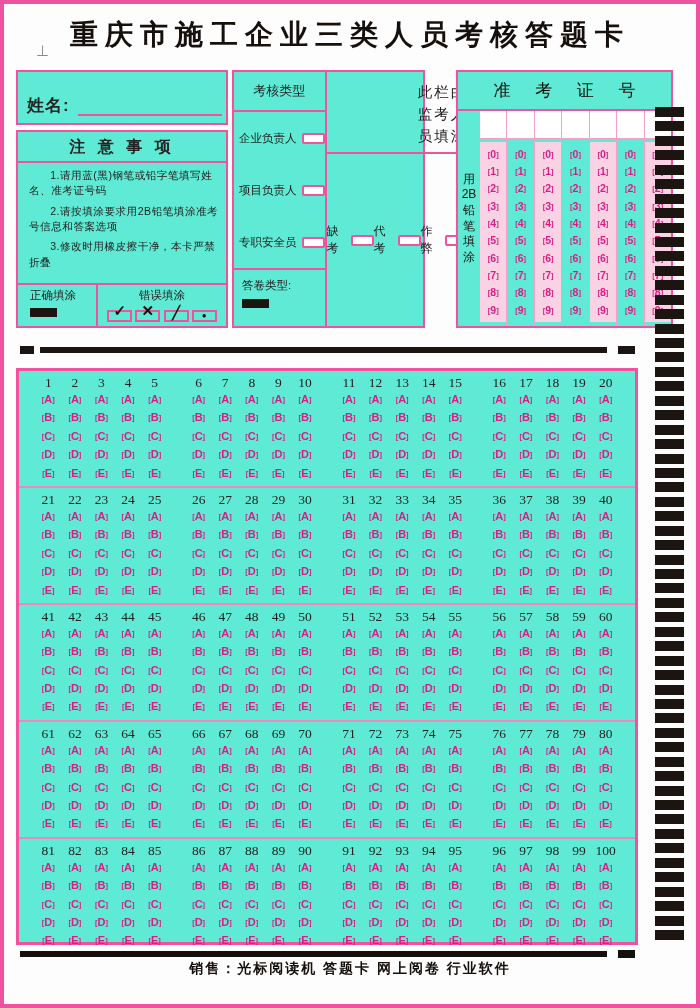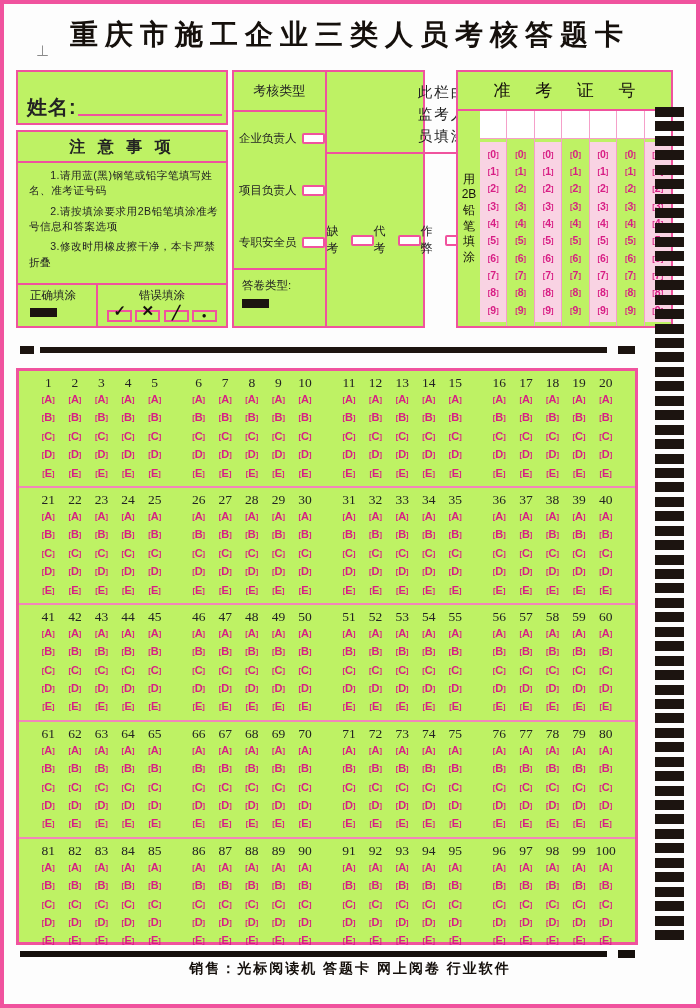--- a/index.html
+++ b/index.html
@@ -8,25 +8,25 @@
     --mag:#d81e84;
     --shade:#f9d3e3;
     --ink:#201812;
   }
   html,body{margin:0;padding:0;}
   body{width:700px;height:1008px;background:#fdfdfd;font-family:"Liberation Sans",sans-serif;position:relative;overflow:hidden;}
   .page-border{position:absolute;inset:0;border:4px solid var(--pink);pointer-events:none;z-index:9;}
   .title{position:absolute;top:16px;left:0;width:100%;text-align:center;font-size:28px;font-weight:bold;color:#15100c;letter-spacing:7px;}
   .reg-mark{position:absolute;left:36px;top:42px;color:#8a8a8a;font-size:15px;}
 
-  .box{position:absolute;border:2px solid var(--pink);background:#bef264;box-sizing:border-box;}
+  .box{position:absolute;border:2px solid var(--pink);background:#5eead4;box-sizing:border-box;}
 
   
   .name-box{left:16px;top:70px;width:212px;height:55px;}
-  .name-label{position:absolute;left:9px;top:22px;font-size:20px;font-weight:bold;color:#232323;letter-spacing:1px;}
+  .name-label{position:absolute;left:9px;top:22px;font-size:17px;font-weight:bold;color:#232323;letter-spacing:1px;}
   .name-line{position:absolute;left:60px;bottom:7px;width:144px;height:0;border-bottom:2px solid var(--pink);}
 
   
   .notice-box{left:16px;top:130px;width:212px;height:198px;}
   .notice-title{height:29px;line-height:29px;text-align:center;font-size:16px;font-weight:bold;color:#232323;letter-spacing:4px;border-bottom:2px solid var(--pink);}
   .notice-body{padding:5px 6px 0 11px;font-size:10.6px;color:#232323;line-height:1.45;}
   .notice-body p{margin:0 0 5px 0;text-indent:2em;letter-spacing:.5px;}
   .notice-foot{position:absolute;left:0;bottom:0;width:100%;height:43px;border-top:2px solid var(--pink);display:flex;box-sizing:border-box;}
   .cf-cell{width:80px;border-right:2px solid var(--pink);padding:3px 0 0 12px;font-size:11.5px;color:#232323;box-sizing:border-box;}
   .black-chip{width:27px;height:9px;background:#1c1410;margin-top:5px;}

